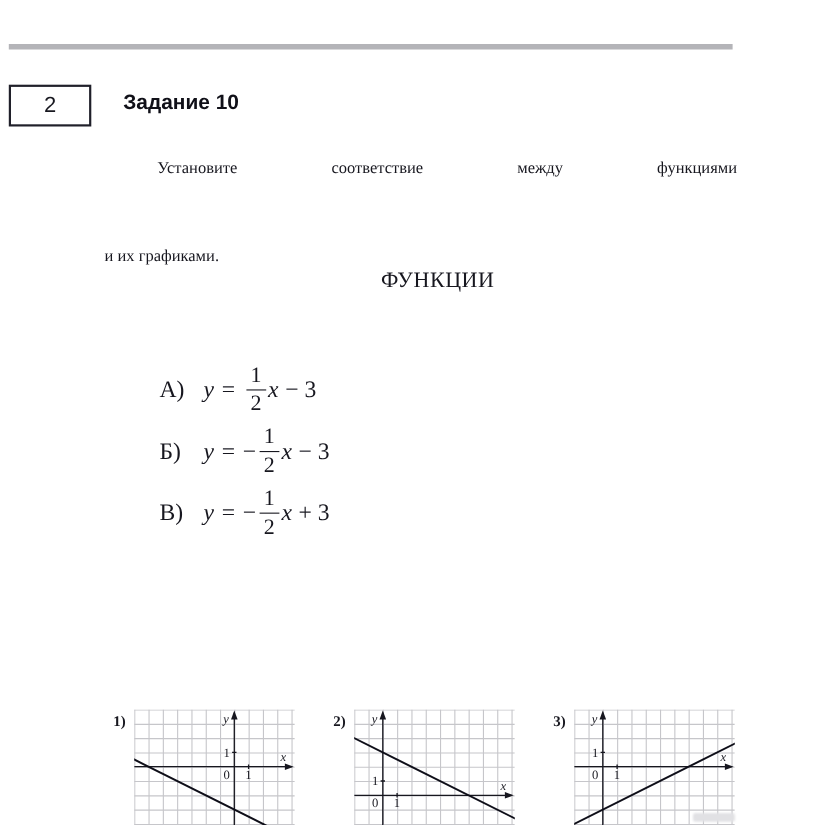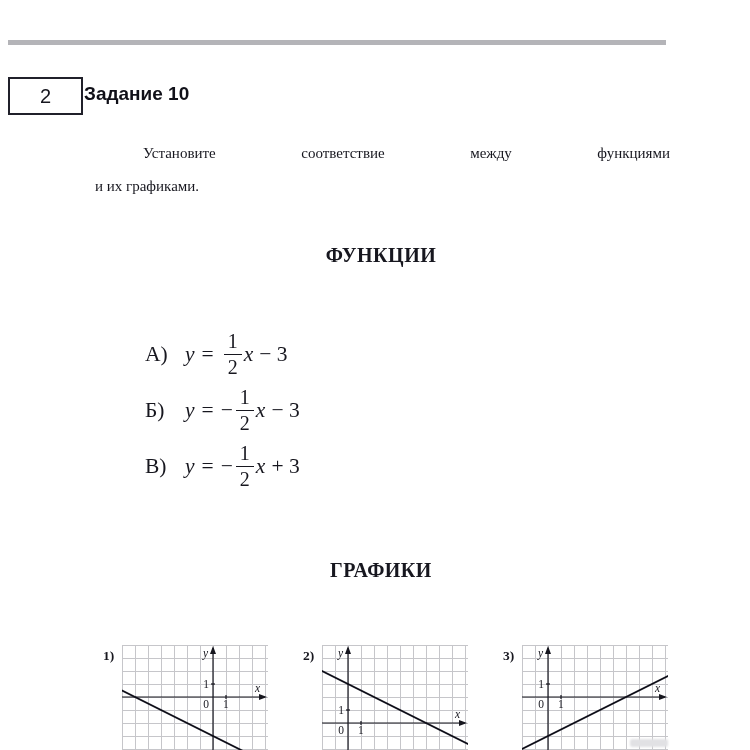--- a/index.html
+++ b/index.html
@@ -8,29 +8,29 @@
     background: #ffffff; color: #17171f;
     font-family: "Liberation Serif", serif;
   }
   .top-rule { position: absolute; left: 8px; top: 40px; width: 658px; height: 5px; background: #b4b4b8; }
   .num-box {
     position: absolute; left: 8px; top: 77px; width: 71px; height: 34px;
     border: 2px solid #20202a; display: flex; align-items: center; justify-content: center;
     font-family: "Liberation Sans", sans-serif; font-size: 20px; color: #17171f;
   }
   .task-title {
-    position: absolute; left: 84px; top: 83px; margin: 0;
+    position: absolute; left: 112px; top: 83px; margin: 0;
     font-family: "Liberation Sans", sans-serif; font-weight: bold; font-size: 19px; color: #101018;
   }
   .prompt { position: absolute; left: 95px; top: 122px; width: 575px; font-size: 15px; line-height: 33px; }
   .prompt .l1 { display: block; text-align: justify; text-align-last: justify; padding-left: 48px; }
-  .prompt .l2 { display: block; }
+  .prompt .l2 { display: block; margin-top: 47px; }
   .sec-header {
-    position: absolute; left: 96px; width: 570px; margin: 0; text-align: center;
-    font-weight: bold; font-size: 20px; letter-spacing: 0.5px;
+    position: absolute; left: 113px; width: 570px; margin: 0; text-align: center;
+    font-weight: normal; font-size: 20px; letter-spacing: 0.5px;
   }
   #fn-header { top: 244px; }
   #gr-header { top: 559px; }
   .func-list { position: absolute; left: 145px; top: 329px; display: flex; flex-direction: column; gap: 6px; }
   .func-row { display: flex; align-items: center; font-size: 21.5px; height: 50px; }
   .f-label { width: 40px; }
   .f-math { display: flex; align-items: center; }
   .f-lhs, .f-var { font-style: italic; }
   .f-eq { margin: 0 7px; }
   .f-pre { margin-right: 3px; min-width: 0; }
@@ -111,21 +111,20 @@
           <span class="num">1</span>
           <span class="den">2</span>
         </span>
         <span class="f-var">x</span>
         <span class="f-tail">+ 3</span>
       </span>
     </div>
 
   </div>
 
-  <h2 class="sec-header" id="gr-header">ГРАФИКИ</h2>
 
   <div>
     <span class="g-label" style="left:103px">1)</span>
     <svg class="g-plot" style="left:122px" width="146" height="118">
         <line class="grid" x1="0.5" y1="0" x2="0.5" y2="118"></line>
         <line class="grid" x1="13.5" y1="0" x2="13.5" y2="118"></line>
         <line class="grid" x1="26.5" y1="0" x2="26.5" y2="118"></line>
         <line class="grid" x1="39.5" y1="0" x2="39.5" y2="118"></line>
         <line class="grid" x1="52.5" y1="0" x2="52.5" y2="118"></line>
         <line class="grid" x1="65.5" y1="0" x2="65.5" y2="118"></line>

